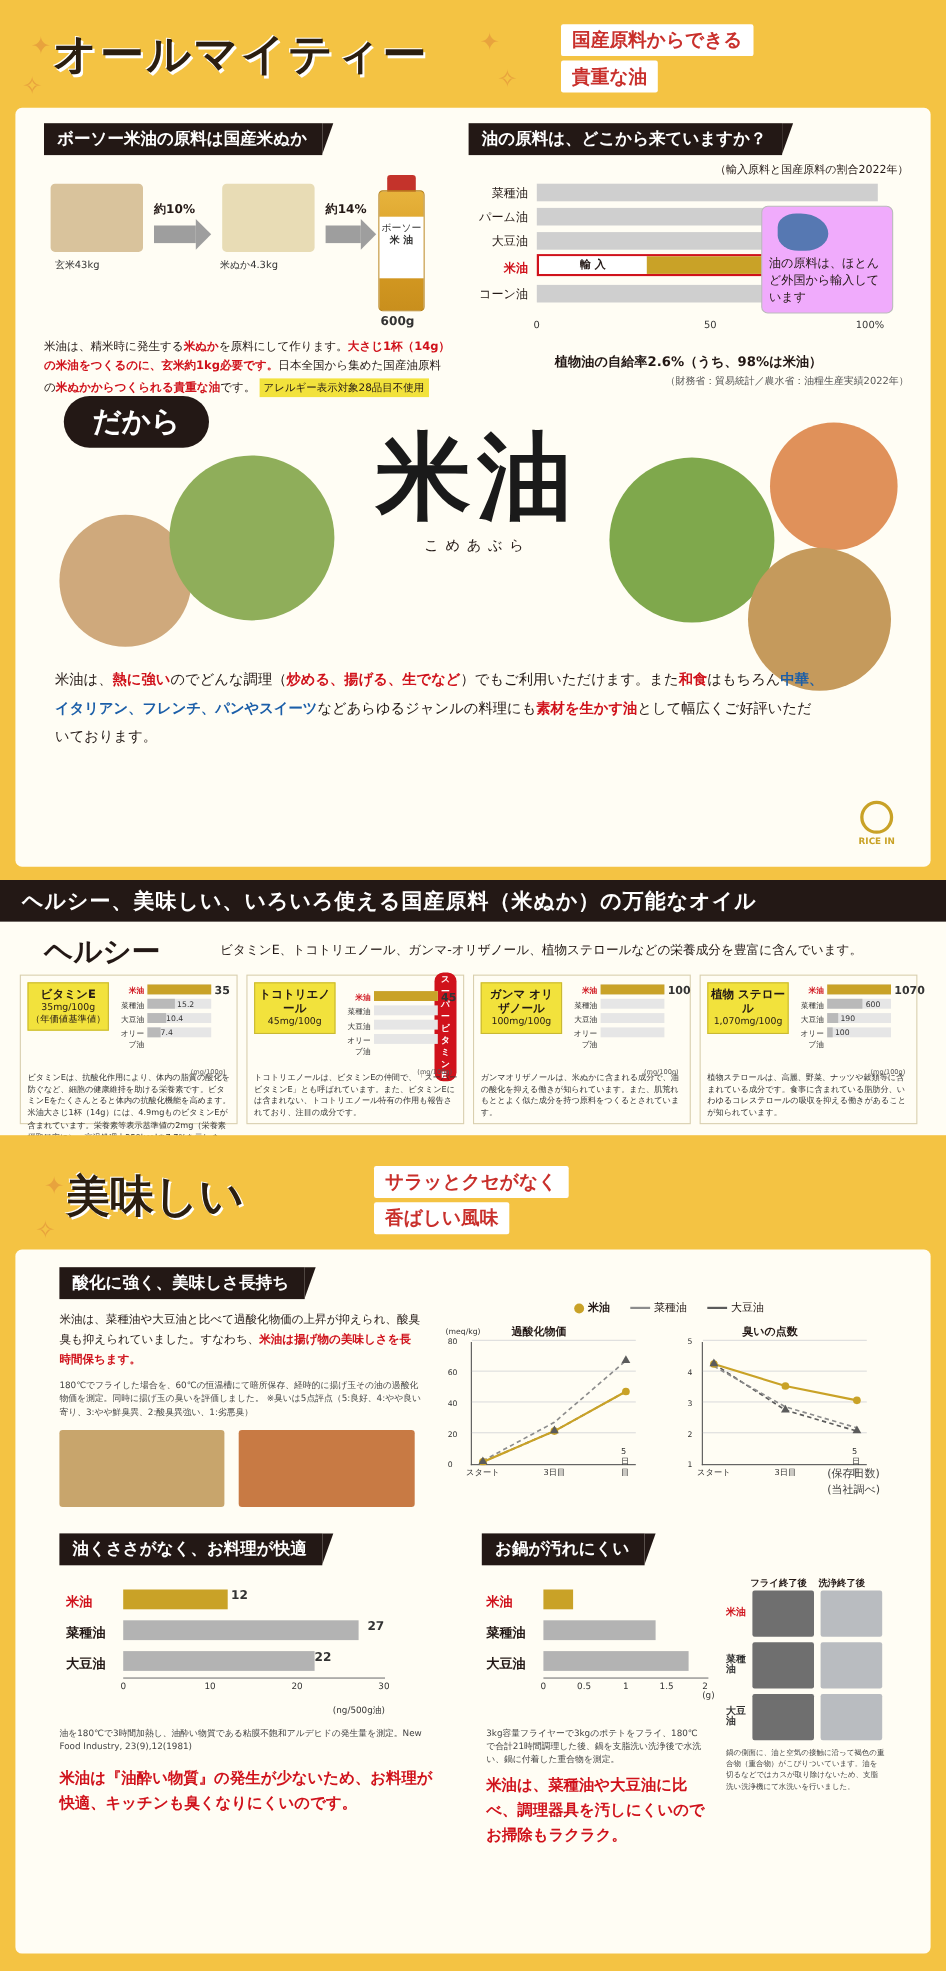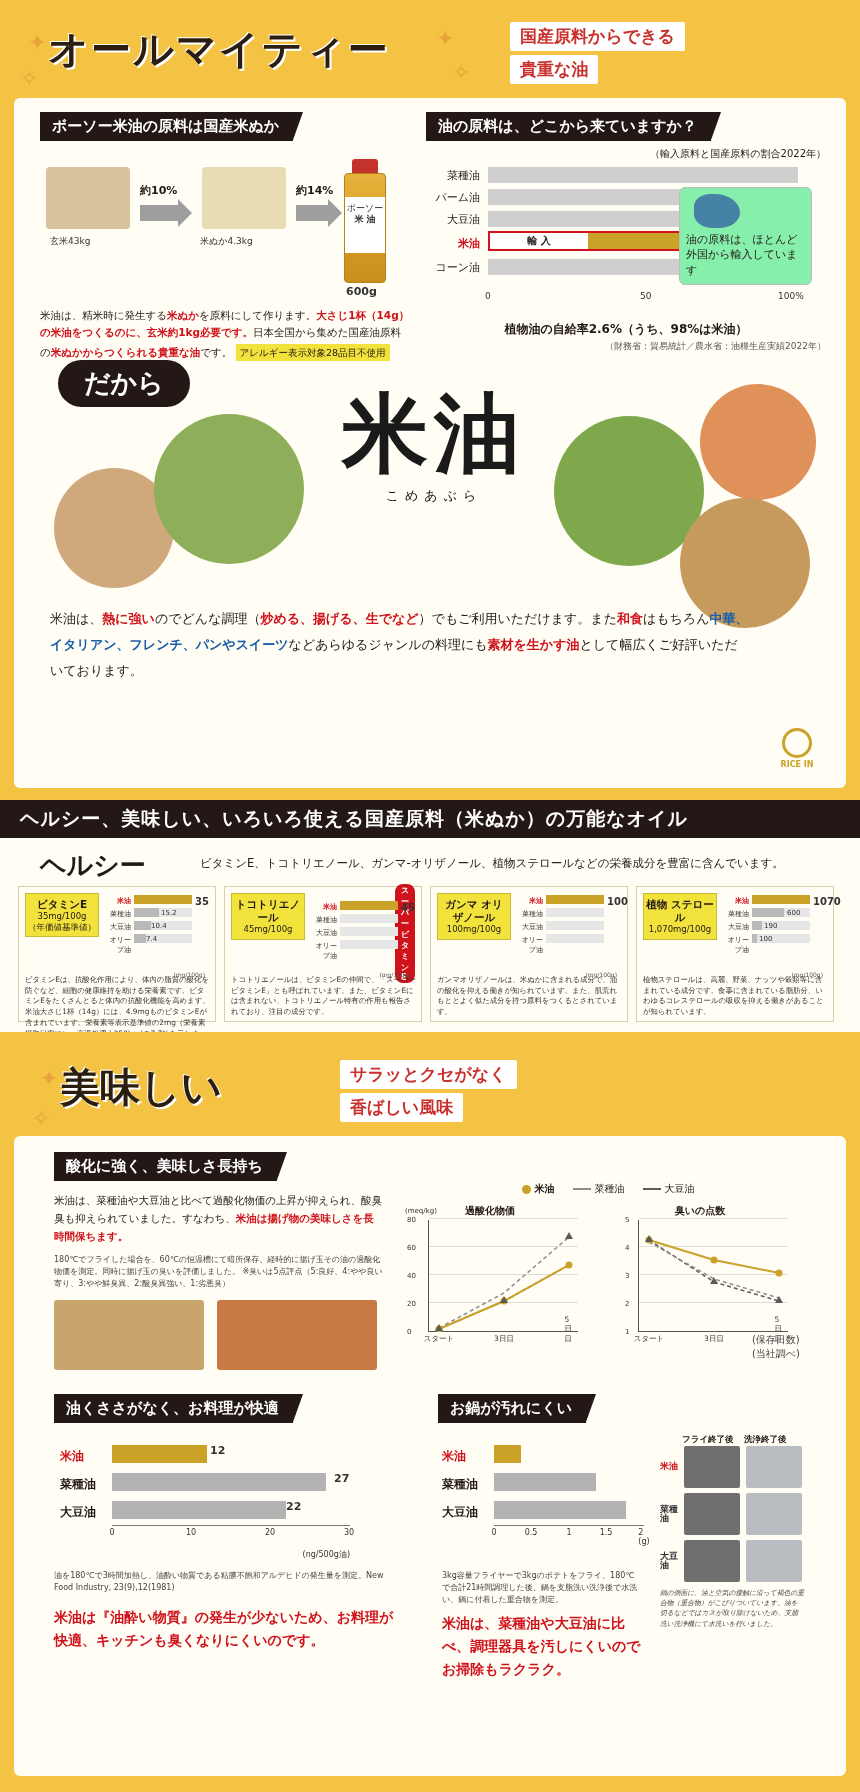--- a/index.html
+++ b/index.html
@@ -101,22 +101,22 @@
   .bc-fill { position:absolute; left:0; top:0; height:16px; background:#c9a227; }
   .bc-in { position:absolute; left:0; top:0; height:16px; color:#fff; font-size:10px;
            display:flex; align-items:center; justify-content:center; font-weight:bold;}
   .bc-kokusan {
     position:absolute; right:4px; top:-2px; background:#fff; border:2px solid #d0121b;
     color:#d0121b; font-weight:bold; font-size:14px; padding:0 8px;
   }
   .axis { position:absolute; left:62px; top:126px; width:310px; font-size:9px; color:#333; }
   .axis span { position:absolute; }
   .bubble {
-    position:absolute; right:4px; top:22px; width:133px;
-    background:#86efac; border:1px solid #bbb; border-radius:6px;
+    position:absolute; right:4px; top:22px; width:120px;
+    background:#f0abfc; border:1px solid #bbb; border-radius:6px;
     font-size:11px; line-height:1.4; padding:6px; color:#231815;
   }
   .map-blob { position:absolute; left:14px; top:6px; width:46px; height:34px;
               background:#3b6ea5; border-radius:40% 60% 50% 45%; opacity:.85;}
   .footnote { font-size:9px; text-align:right; color:#555; margin-top:2px;}
   .self-rate { font-size:12px; font-weight:bold; text-align:center; margin-top:8px;}
 
   
   .dakara {
     position:absolute; left:44px; top:262px; background:#231815; color:#fff;
@@ -712,21 +712,21 @@
           <div class="pg-row">
             <span class="pg-lab">菜種油</span>
             <span class="pg-img"></span>
             <span class="pg-img clean"></span>
           </div>
           <div class="pg-row">
             <span class="pg-lab">大豆油</span>
             <span class="pg-img"></span>
             <span class="pg-img clean"></span>
           </div>
-          <div class="small-note" style="font-size:6.8px; margin-top:6px;font-style:italic;">鍋の側面に、油と空気の接触に沿って褐色の重合物（重合物）がこびりついています。油を切るなどではカスが取り除けないため、支脂洗い洗浄機にて水洗いを行いました。</div>
+          <div class="small-note" style="font-size:6.8px; margin-top:6px;">鍋の側面に、油と空気の接触に沿って褐色の重合物（重合物）がこびりついています。油を切るなどではカスが取り除けないため、支脂洗い洗浄機にて水洗いを行いました。</div>
         </div>
 
         <div class="small-note" style="position:absolute; left:4px; top:176px; width:200px;">3kg容量フライヤーで3kgのポテトをフライ、180℃で合計21時間調理した後、鍋を支脂洗い洗浄後で水洗い、鍋に付着した重合物を測定。</div>
         <div class="concl" style="position:absolute; left:4px; top:218px; width:210px;">米油は、菜種油や大豆油に比べ、調理器具を汚しにくいのでお掃除もラクラク。</div>
       </div>
 
     </div>
   </div>
 
 </div>

